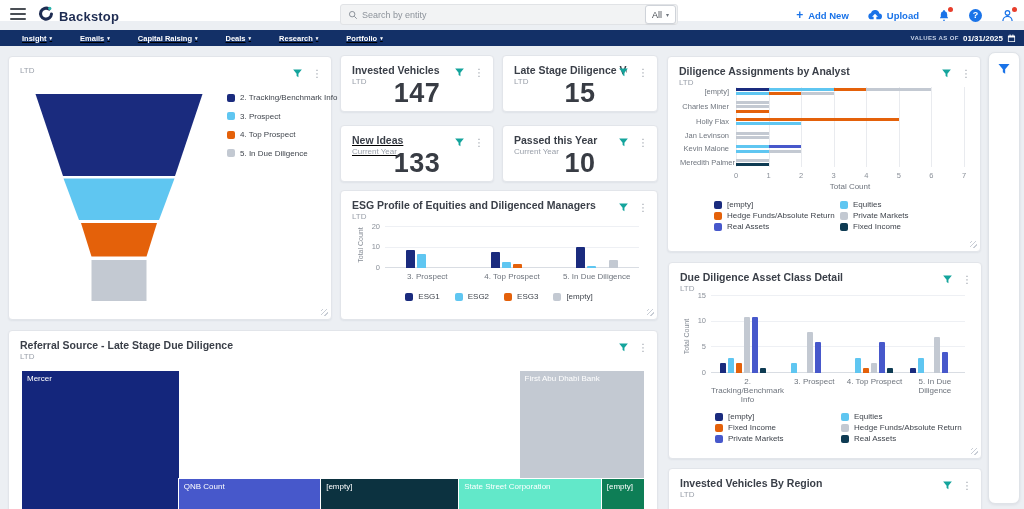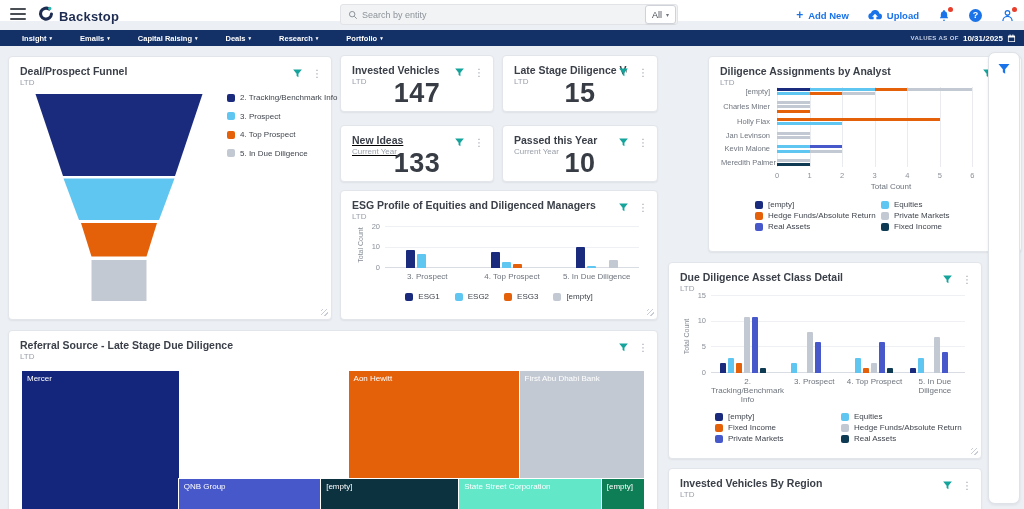--- a/index.html
+++ b/index.html
@@ -24,21 +24,21 @@
   .top-right{position:absolute;right:10px;top:0;height:30px;display:flex;align-items:center;gap:19px;}
   .tr-link{display:flex;align-items:center;gap:5px;color:#1a73e8;font-size:9.5px;font-weight:600;cursor:pointer;}
   .plus{font-size:12px;font-weight:700;line-height:1;}
   .icon-btn{position:relative;display:flex;align-items:center;cursor:pointer;}
   .dot{position:absolute;top:-2px;right:-3px;width:5px;height:5px;border-radius:50%;background:#e83e2c;}
   .help-circle{width:13px;height:13px;border-radius:50%;background:#1a73e8;color:#fff;font-size:9px;
                font-weight:700;display:flex;align-items:center;justify-content:center;}
   
   .navbar{position:absolute;top:30px;left:0;right:0;height:16px;background:#133067;display:flex;
           align-items:center;z-index:5;}
-  .nav-items{display:flex;align-items:center;margin-left:8px;}
+  .nav-items{display:flex;align-items:center;margin-left:8px;text-decoration:underline;}
   .nav-item{color:#fff;font-size:7.5px;font-weight:700;padding:0 14px;display:flex;align-items:center;
             gap:3px;cursor:pointer;white-space:nowrap;}
   .nav-item .caret{color:#fff;font-size:5px;}
   .values-asof{margin-left:auto;margin-right:8px;display:flex;align-items:center;gap:4px;}
   .vao-label{color:#c7d2e6;font-size:6px;font-weight:700;letter-spacing:.4px;}
   .vao-date{color:#fff;font-size:8px;font-weight:700;}
   
   .content{position:absolute;top:46px;left:0;right:0;height:463px;overflow:hidden;}
   .card{position:absolute;background:#fff;border:1px solid #e2e5ea;border-radius:4px;
         box-shadow:0 1px 2px rgba(20,30,60,.06);box-sizing:border-box;}
@@ -182,34 +182,33 @@
         <span>Research</span>
         <span class="caret">▾</span>
       </div>
       <div class="nav-item">
         <span>Portfolio</span>
         <span class="caret">▾</span>
       </div>
     </div>
   <div class="values-asof">
     <span class="vao-label">VALUES AS OF</span>
-    <span class="vao-date">10/31/2025</span>
+    <span class="vao-date">01/31/2025</span>
     <span>
       <svg width="9" height="9" viewBox="0 0 24 24">
           <path fill="#fff" d="M4 4h16a1.5 1.5 0 0 1 1.5 1.5V20a1.5 1.5 0 0 1-1.5 1.5H4A1.5 1.5 0 0 1 2.5 20V5.5A1.5 1.5 0 0 1 4 4zm.5 5v10h15V9zM7 1.5h2.5V5H7zm7.5 0H17V5h-2.5z"></path>
         </svg>
     </span>
   </div>
 </nav>
 
 <div class="content">
 
   <div class="card" style="left:8px;top:10px;width:324px;height:264px;">
     <div class="whead">
-      <div class="wtitle">Deal/Prospect Funnel</div>
       <div class="wsub">LTD</div>
       <span class="hicons">
           <span><svg width="11" height="11" viewBox="0 0 24 24">
               <path d="M2.5 3.5h19L14 12.6v7.4l-4-2.3v-5.1z" fill="#14a49c"></path>
             </svg></span>
           <span class="kebab">⋮</span>
         </span>
     </div>
     <svg id="funnel-svg" width="324" height="262" viewBox="0 0 324 262">
         <polygon points="26.5,37 193.5,37 166,119 54,119" fill="#1a2b7e"></polygon>
@@ -352,21 +351,21 @@
           <span>ESG3</span>
         </div>
         <div class="lg-item">
           <span class="sw" style="background: rgb(195, 201, 210);"></span>
           <span>[empty]</span>
         </div>
       </div>
     <span class="rz"></span>
   </div>
 
-  <div class="card" id="analyst-chart" style="left:708px;top:10px;width:314px;height:196px;">
+  <div class="card" id="analyst-chart" style="left:667px;top:10px;width:314px;height:196px;">
     <div class="whead">
         <div class="wtitle">Diligence Assignments by Analyst</div>
       <div class="wsub">LTD</div>
         <span class="hicons">
           <span><svg width="11" height="11" viewBox="0 0 24 24">
               <path d="M2.5 3.5h19L14 12.6v7.4l-4-2.3v-5.1z" fill="#14a49c"></path>
             </svg></span>
           <span class="kebab">⋮</span>
         </span>
       </div>
@@ -614,28 +613,25 @@
           <span><svg width="11" height="11" viewBox="0 0 24 24">
               <path d="M2.5 3.5h19L14 12.6v7.4l-4-2.3v-5.1z" fill="#14a49c"></path>
             </svg></span>
           <span class="kebab">⋮</span>
         </span>
       </div>
     <div id="treemap">
         <div class="tm-cell" style="left: 0%; top: 0%; width: 25.2%; height: 100%; background: rgb(20, 38, 124);">
           <div class="tm-label">Mercer</div>
         </div>
-        <div class="tm-cell" style="left: 52.5%; top: 0%; width: 27.5%; height: 71%; background: rgb(228, 97, 10);">
-          <div class="tm-label">Aon Hewitt</div>
-        </div>
         <div class="tm-cell" style="left: 80%; top: 0%; width: 20%; height: 71%; background: rgb(195, 201, 210);">
           <div class="tm-label">First Abu Dhabi Bank</div>
         </div>
         <div class="tm-cell" style="left: 25.2%; top: 71%; width: 22.9%; height: 29%; background: rgb(71, 88, 203);">
-          <div class="tm-label">QNB Group</div>
+          <div class="tm-label">QNB Count</div>
         </div>
         <div class="tm-cell" style="left: 48.1%; top: 71%; width: 22.2%; height: 29%; background: rgb(12, 50, 64);">
           <div class="tm-label">[empty]</div>
         </div>
         <div class="tm-cell" style="left: 70.3%; top: 71%; width: 22.9%; height: 29%; background: rgb(98, 232, 201);">
           <div class="tm-label">State Street Corporation</div>
         </div>
         <div class="tm-cell" style="left: 93.2%; top: 71%; width: 6.8%; height: 29%; background: rgb(14, 126, 86);">
           <div class="tm-label">[empty]</div>
         </div>

